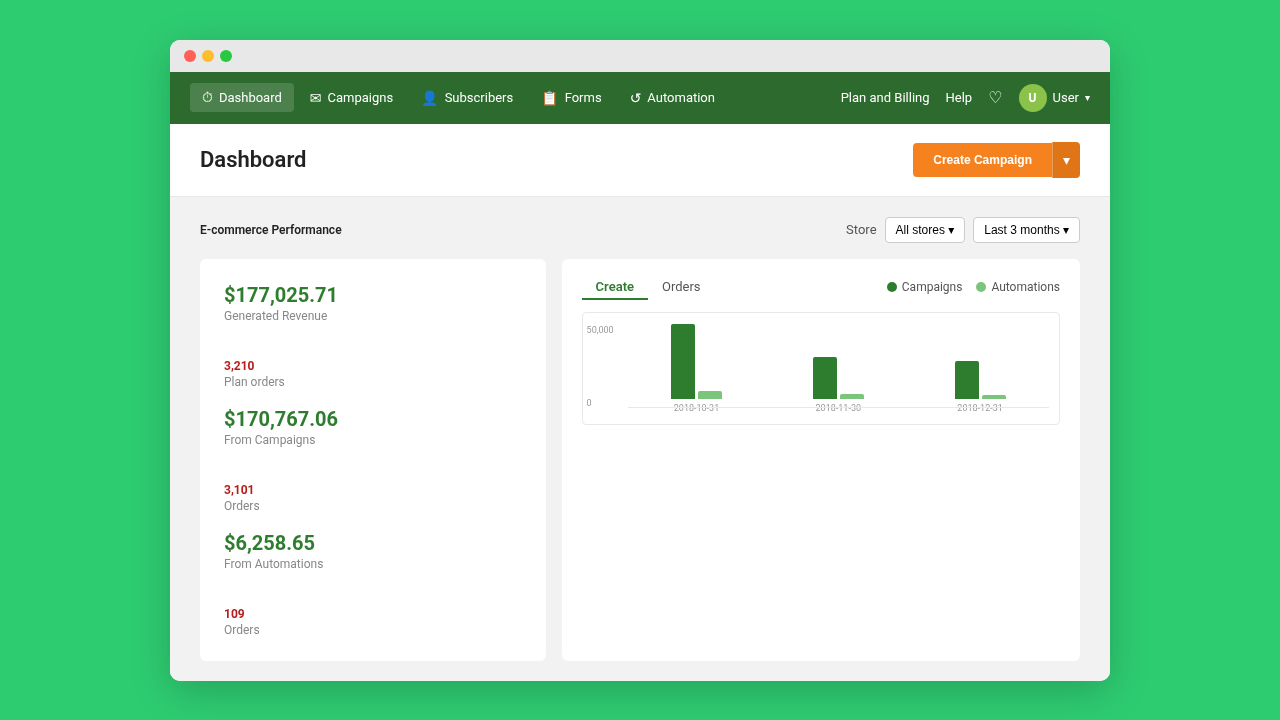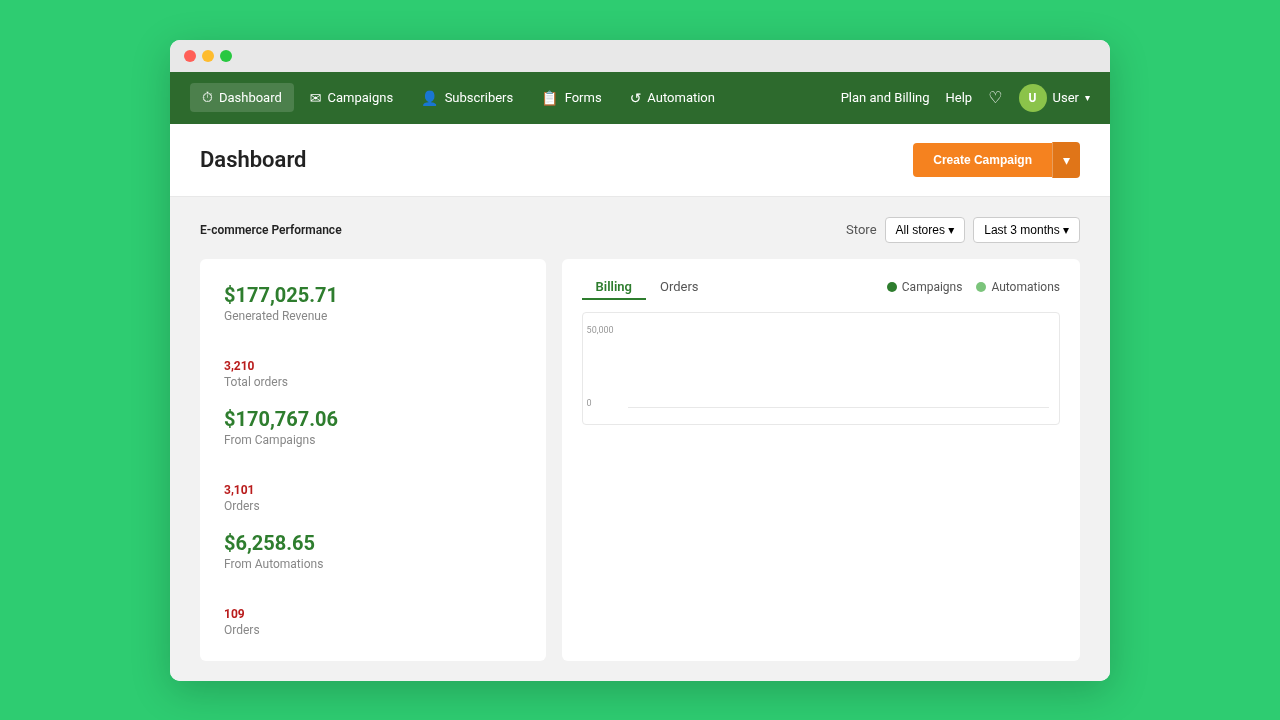--- a/index.html
+++ b/index.html
@@ -385,21 +385,21 @@
     <div class="stats-row">
 
       <div class="stats-card">
         <div class="stat-row">
           <div class="stat-group">
             <div class="stat-value">$177,025.71</div>
             <div class="stat-label">Generated Revenue</div>
           </div>
           <div class="stat-group">
             <div class="stat-value-dark">3,210</div>
-            <div class="stat-label">Total orders</div>
+            <div class="stat-label">Plan orders</div>
           </div>
         </div>
         <div class="stat-row">
           <div class="stat-group">
             <div class="stat-value">$170,767.06</div>
             <div class="stat-label">From Campaigns</div>
           </div>
           <div class="stat-group">
             <div class="stat-value-dark">3,101</div>
             <div class="stat-label">Orders</div>
@@ -412,37 +412,60 @@
           </div>
           <div class="stat-group">
             <div class="stat-value-dark">109</div>
             <div class="stat-label">Orders</div>
           </div>
         </div>
       </div>
 
       <div class="chart-card">
         <div class="chart-tabs-row">
-          <div class="chart-tab active">Billing</div>
+          <div class="chart-tab active">Create</div>
           <div class="chart-tab">Orders</div>
           <div class="chart-legend">
             <div class="legend-item">
               <div class="legend-dot legend-campaigns"></div>
               <span>Campaigns</span>
             </div>
             <div class="legend-item">
               <div class="legend-dot legend-automations"></div>
               <span>Automations</span>
             </div>
           </div>
         </div>
 
         <div class="bar-chart-container">
           <span class="y-axis-label y-label-50k">50,000</span>
           <span class="y-axis-label y-label-0">0</span>
           <div class="chart-dividers">
             <div class="divider-line divider-bottom"></div>
           </div>
+          <div class="bar-chart-inner">
+            <div class="bar-group">
+              <div class="bars">
+                <div class="bar bar-campaign" style="height: 75px;"></div>
+                <div class="bar bar-automation" style="height: 8px;"></div>
+              </div>
+              <div class="bar-label">2018-10-31</div>
+            </div>
+            <div class="bar-group">
+              <div class="bars">
+                <div class="bar bar-campaign" style="height: 42px;"></div>
+                <div class="bar bar-automation" style="height: 5px;"></div>
+              </div>
+              <div class="bar-label">2018-11-30</div>
+            </div>
+            <div class="bar-group">
+              <div class="bars">
+                <div class="bar bar-campaign" style="height: 38px;"></div>
+                <div class="bar bar-automation" style="height: 4px;"></div>
+              </div>
+              <div class="bar-label">2018-12-31</div>
+            </div>
+          </div>
         </div>
       </div>
     </div>
   </div>
 </div>
 
 </body></html>

